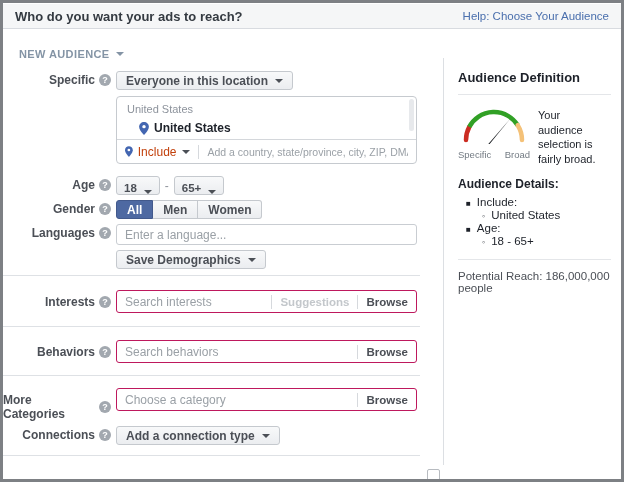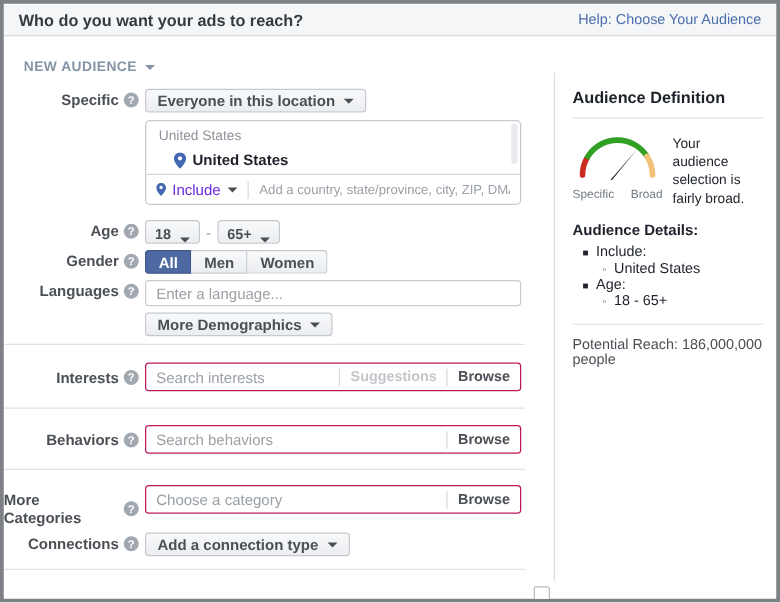--- a/index.html
+++ b/index.html
@@ -50,21 +50,21 @@
     padding: 0 8px; font-size: 12px; color: #1d2129; background: #fff;
   }
   .tinput::placeholder { color: #9aa0a6; }
   
   .loc-box { width: 301px; border: 1px solid #c6cacf; border-radius: 4px; margin-left: 113px; margin-top: 6px; background: #fff; }
   .loc-list { position: relative; height: 42px; padding: 6px 0 0 10px; }
   .loc-group { font-size: 11px; color: #8d939c; }
   .loc-item { display: flex; align-items: center; gap: 5px; margin: 6px 0 0 12px; font-size: 12px; font-weight: bold; color: #1d2129; }
   .loc-scrollbar { position: absolute; right: 2px; top: 2px; width: 5px; height: 32px; background: #e7e9ec; border-radius: 3px; }
   .loc-include { display: flex; align-items: center; height: 24px; border-top: 1px solid #d4d7db; padding: 0 8px; }
-  .loc-include .inc-label { font-size: 12px; color: #6d28d9; margin: 0 6px 0 5px; }
+  .loc-include .inc-label { font-size: 12px; color: #c2410c; margin: 0 6px 0 5px; }
   .vsep { width: 0; height: 14px; border-left: 1px solid #d6d9dd; margin: 0 8px; }
   .inc-ph { font-size: 10.5px; color: #9ba1a7; white-space: nowrap; overflow: hidden; }
   
   .seg { display: inline-flex; height: 19px; }
   .seg-opt {
     display: inline-flex; align-items: center; padding: 0 10px; font-size: 12px; font-weight: bold;
     color: #4b4f56; background: linear-gradient(#f8f9fa, #ebedf0); border: 1px solid #c5c9ce;
     border-left-width: 0; cursor: pointer;
   }
   .seg-opt:first-child { border-left-width: 1px; border-radius: 3px 0 0 3px; }
@@ -192,21 +192,21 @@
       </div>
       <div class="fctrl">
         <input class="tinput" placeholder="Enter a language..." style="">
       </div>
     </div>
 
     <div class="frow" style="margin-top:5px;">
       <div class="flabel"></div>
       <div class="fctrl">
         <div class="gbtn">
-          <span>More Demographics</span>
+          <span>Save Demographics</span>
           <span class="caret"></span>
         </div>
       </div>
     </div>
 
     <div class="divider" style="margin-top:6px;"></div>
 
     <div class="frow" style="margin-top:14px;">
       <div class="flabel" style="padding-top:5px;">
         <span>Interests</span>

